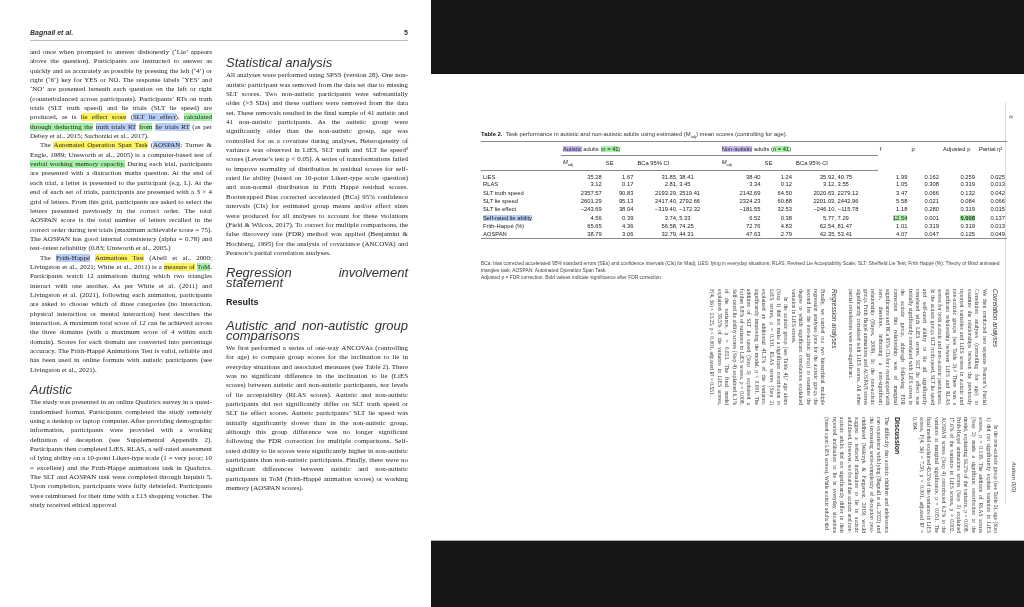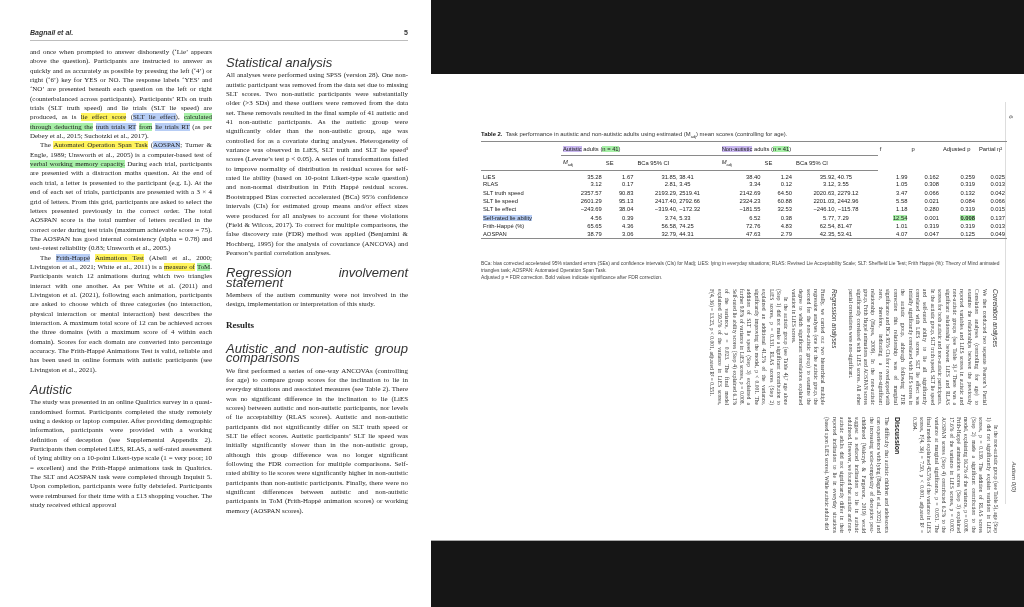--- a/index.html
+++ b/index.html
@@ -9,21 +9,21 @@
   
   .left-page { position: absolute; left: 16px; top: 0; width: 431px; height: 567px; background: #fff; border-right: 1px solid #e4e4e4; padding-left: 32px; }
   .running-head { position: absolute; left: 14px; top: 29px; width: 378px; height: 12px; border-bottom: 1px solid #bdbdbd; font-family: "Liberation Sans", sans-serif; font-size: 7px; font-style: italic; font-weight: bold; color: #333; }
   .running-head .pno { position: absolute; right: 0; top: 0; font-style: normal; }
   .col { position: absolute; top: 48px; width: 182px; font-size: 6.95px; line-height: 9.35px; text-align: justify; hyphens: auto; }
   .col-l { left: 14px; }
   .col-r { left: 210px; }
   .col p { margin: 0; }
   .col p.indent { text-indent: 10px; }
   .sec { font-family: "Liberation Sans", sans-serif; font-style: italic; font-size: 13px; color: #333; margin: 10px 0 4px 0; }
-  .sec-big { font-family: Liberation Serif, serif; font-weight: bold; font-size: 9px; color: #222; margin: 11px 0 3px 0; }
+  .sec-big { font-family: Liberation Sans, sans-serif; font-weight: bold; font-size: 9px; color: #222; margin: 11px 0 3px 0; }
   .hl-y { background: #fff35c; }
   .hl-b { background: #b7cdf5; }
   .hl-g { background: #a7f0a7; }
 
   
   .dark-top { position: absolute; left: 431px; top: 0; width: 593px; height: 74px; background: #161616; }
   .dark-bottom { position: absolute; left: 431px; top: 540px; width: 593px; height: 67px; background: #161616; border-top: 1px solid #aaa; }
   .right-page { position: absolute; left: 431px; top: 74px; width: 593px; height: 466px; background: #fff; overflow: hidden; }
 
   .tbl-caption { position: absolute; left: 50px; top: 57px; font-family: "Liberation Sans", sans-serif; font-size: 5.9px; color: #333; white-space: nowrap; }
@@ -68,21 +68,20 @@
     <p class="indent"><span>The </span><span class="hl-y">Automated Operation Span Task</span><span> (</span><span class="hl-b">AOSPAN</span><span>; Turner &amp; Engle, 1989; Unsworth et al., 2005) is a computer-based test of </span><span class="hl-g">verbal working memory capacity.</span><span> During each trial, participants are presented with a distraction maths question. At the end of each trial, a letter is presented to the participant (e.g. L). At the end of each set of trials, participants are presented with a 3 × 4 grid of letters. From this grid, participants are asked to select the letters presented previously in the correct order. The total AOSPAN score is the total number of letters recalled in the correct order during test trials (maximum achievable score = 75). The AOSPAN has good internal consistency (alpha = 0.78) and test–retest reliability (0.83; Unsworth et al., 2005.)</span></p>
     <p class="indent"><span>The </span><span class="hl-b">Frith-Happé</span><span> </span><span class="hl-y">Animations Test</span><span> (Abell et al., 2000; Livingston et al., 2021; White et al., 2011) is a </span><span class="hl-y">measure of</span><span> </span><span class="hl-g">ToM</span><span>. Participants watch 12 animations during which two triangles interact with one another. As per White et al. (2011) and Livingston et al. (2021), following each animation, participants are asked to choose which of three categories (no interaction, physical interaction or mental interaction) best describes the interaction. A maximum total score of 12 can be achieved across the three domains (with a maximum score of 4 within each domain). Scores for each domain are converted into percentage accuracy. The Frith-Happé Animations Test is valid, reliable and has been used in online formats with autistic participants (see Livingston et al., 2021).</span></p>
     <div class="sec">Autistic</div>
     <p>The study was presented in an online Qualtrics survey in a quasi-randomised format. Participants completed the study remotely using a desktop or laptop computer. After providing demographic information, participants were provided with a working definition of deception (see Supplemental Appendix 2). Participants then completed LiES, RLAS, a self-rated assessment of lying ability on a 10-point Likert-type scale (1 = very poor; 10 = excellent) and the Frith-Happé animations task in Qualtrics. The SLT and AOSPAN task were completed through Inquisit 5. Upon completion, participants were fully debriefed. Participants were reimbursed for their time with a £13 shopping voucher. The study received ethical approval</p>
   </div>
 
   <div class="col col-r">
     <div class="sec">Statistical analysis</div>
     <p>All analyses were performed using SPSS (version 28). One non-autistic participant was removed from the data set due to missing SLT scores. Two non-autistic participants were substantially older (&gt;3 SDs) and these outliers were removed from the data set. These removals resulted in the final sample of 41 autistic and 41 non-autistic participants. As the autistic group were significantly older than the non-autistic group, age was controlled for as a covariate during analyses. Heterogeneity of variance was observed in LiES, SLT truth and SLT lie speed³ scores (Levene’s test p &lt; 0.05). A series of transformations failed to improve normality of distribution in residual scores for self-rated lie ability (based on 10-point Likert-type scale question) and non-normal distribution in Frith Happé residual scores. Bootstrapped Bias corrected accelerated (BCa) 95% confidence intervals (CIs) for estimated group means and/or effect sizes were produced for all analyses to account for these violations (Field &amp; Wilcox, 2017). To correct for multiple comparisons, the false discovery rate (FDR) method was applied (Benjamini &amp; Hochberg, 1995) for the analysis of covariance (ANCOVA) and Pearson’s partial correlation analyses.</p>
     <div class="sec">Regression involvement statement</div>
-    <p>Members of the autism community were not involved in the design, implementation or interpretation of this study.</p>
     <div class="sec-big">Results</div>
     <div class="sec" style="margin-top:14px">Autistic and non-autistic group comparisons</div>
     <p>We first performed a series of one-way ANCOVAs (controlling for age) to compare group scores for the inclination to lie in everyday situations and associated measures (see Table 2). There was no significant difference in the inclination to lie (LiES scores) between autistic and non-autistic participants, nor levels of lie acceptability (RLAS scores). Autistic and non-autistic participants did not significantly differ on SLT truth speed or SLT lie effect scores. Autistic participants’ SLT lie speed was initially significantly slower than in the non-autistic group, although this group difference was no longer significant following the FDR correction for multiple comparisons. Self-rated ability to lie scores were significantly higher in non-autistic participants than non-autistic participants. Finally, there were no significant differences between autistic and non-autistic participants in ToM (Frith-Happé animation scores) or working memory (AOSPAN scores).</p>
   </div>
 </div>
 
 <div class="dark-top"></div>
 
 <div class="right-page">
   <div class="page-vline"></div>

